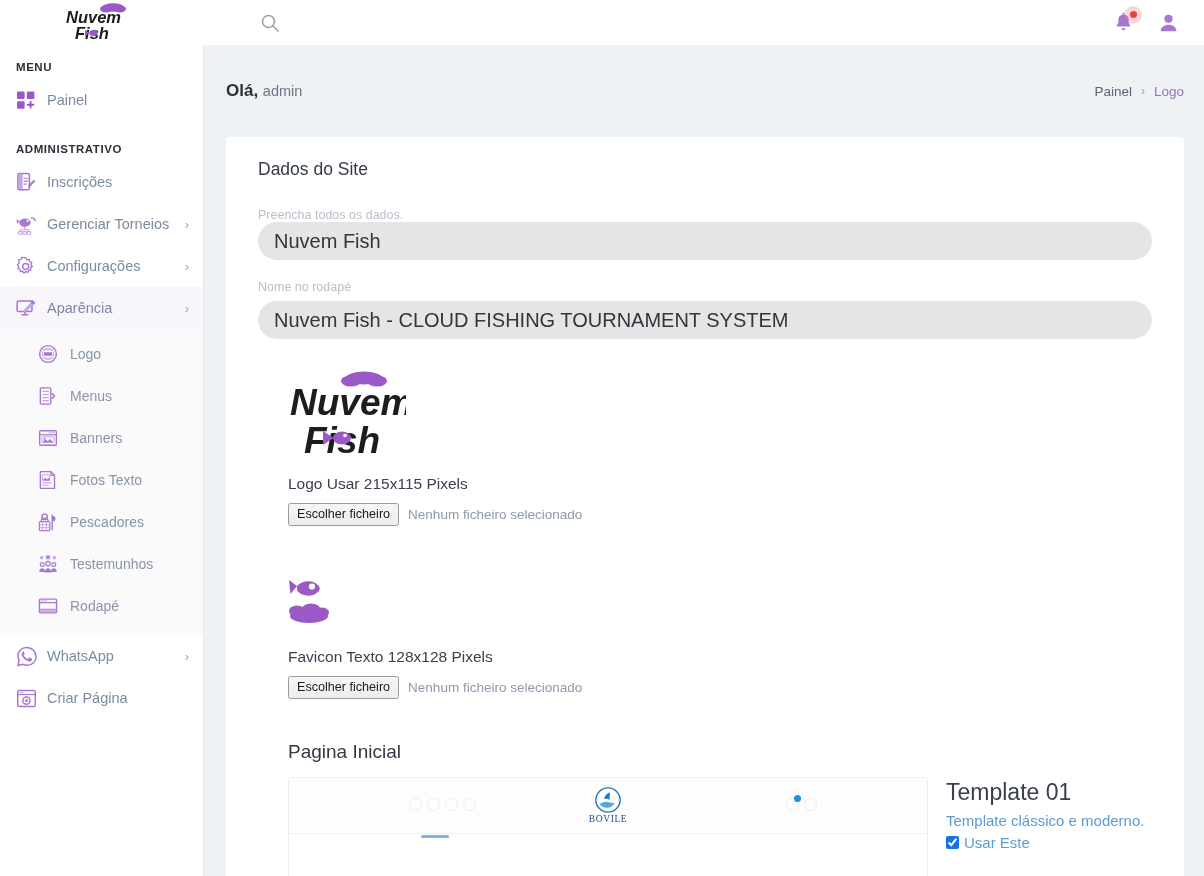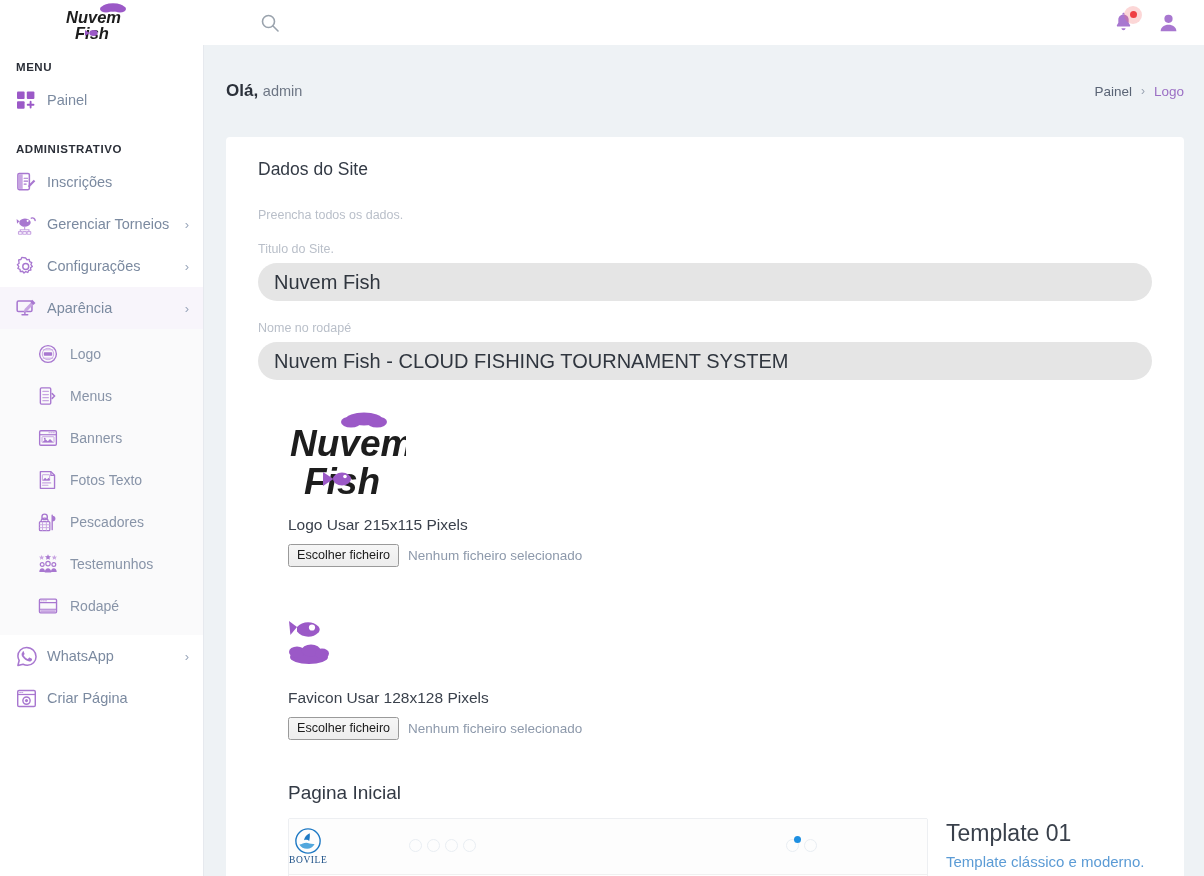--- a/index.html
+++ b/index.html
@@ -145,21 +145,21 @@
     width: 640px; height: 220px;
     background: #ffffff;
     border: 1px solid #edeff2;
     border-radius: 2px;
     overflow: hidden; position: relative;
     cursor: pointer;
   }
   .tpl-thumb-strip {
     position: absolute; top: 0; left: 0; right: 0; height: 56px;
     background: #fdfdfd; border-bottom: 1px solid #f0f0f0;
-    display: flex; align-items: center; justify-content: flex-start;
+    display: flex; align-items: center; justify-content: center;
   }
   .tpl-logo { display: flex; flex-direction: column; align-items: center; gap: 1px; }
   .tpl-logo-txt { font-family: "Liberation Serif", serif; font-size: 9.5px; letter-spacing: .6px; color: #1b4f86; }
   .tpl-social { position: absolute; left: 120px; top: 20px; display: flex; gap: 5px; }
   .tpl-social i {
     width: 13px; height: 13px; border-radius: 50%;
     border: 1px solid #e9eef3; display: block;
   }
   .tpl-right-dots { position: absolute; right: 110px; top: 20px; display: flex; gap: 5px; align-items: center; }
   .tpl-right-dots i { width: 13px; height: 13px; border-radius: 50%; border: 1px solid #e9eef3; display: block; }
@@ -425,21 +425,20 @@
       <span class="crumb-sep">›</span>
       <span class="crumb-cur">Logo</span>
     </div>
   </div>
 
   <div class="card">
 
     <div class="card-title">Dados do Site</div>
     <div class="card-sub">Preencha todos os dados.</div>
 
-    <div class="field-label">Titulo do Site.</div>
     <input class="txt-input" type="text" value="Nuvem Fish" placeholder="Titulo do Site" style="">
 
     <div class="field-label">Nome no rodapé</div>
     <input class="txt-input" type="text" value="Nuvem Fish - CLOUD FISHING TOURNAMENT SYSTEM" placeholder="Nome no rodapé" style="">
 
     <div class="upload-block">
       <div class="upload-preview">
         <svg width="118" height="96" viewBox="0 0 118 96">
           <ellipse cx="76" cy="9" rx="18" ry="6.5" fill="#9b59c7"></ellipse>
           <ellipse cx="63" cy="12" rx="10" ry="5.5" fill="#9b59c7"></ellipse>
@@ -463,21 +462,21 @@
         <svg width="42" height="52" viewBox="0 0 42 52">
           <path d="M9 12c5-6 16-6.5 21.5-.5 1.6 1.8 1.6 4.2 0 6C25 23.5 14 23 9 16.5z" fill="#9b59c7"></path>
           <path d="M9 12 L1 6 L2.4 20 Z" fill="#9b59c7"></path>
           <circle cx="24" cy="12.5" r="3.1" fill="#fff"></circle>
           <ellipse cx="21" cy="42" rx="19" ry="7" fill="#9b59c7"></ellipse>
           <ellipse cx="9" cy="37" rx="8" ry="5.5" fill="#9b59c7"></ellipse>
           <ellipse cx="23" cy="35.5" rx="9.5" ry="6" fill="#9b59c7"></ellipse>
           <ellipse cx="34" cy="38.5" rx="7" ry="5" fill="#9b59c7"></ellipse>
         </svg>
       </div>
-      <div class="upload-title">Favicon Usar 128x128 Pixels</div>
+      <div class="upload-title">Favicon Texto 128x128 Pixels</div>
       <div class="filerow">
         <button class="file-btn">Escolher ficheiro</button>
         <span class="file-none">Nenhum ficheiro selecionado</span>
       </div>
     </div>
 
     <div class="section-title">Pagina Inicial</div>
 
     <div class="tpl-row">
       <div class="tpl-thumb">

